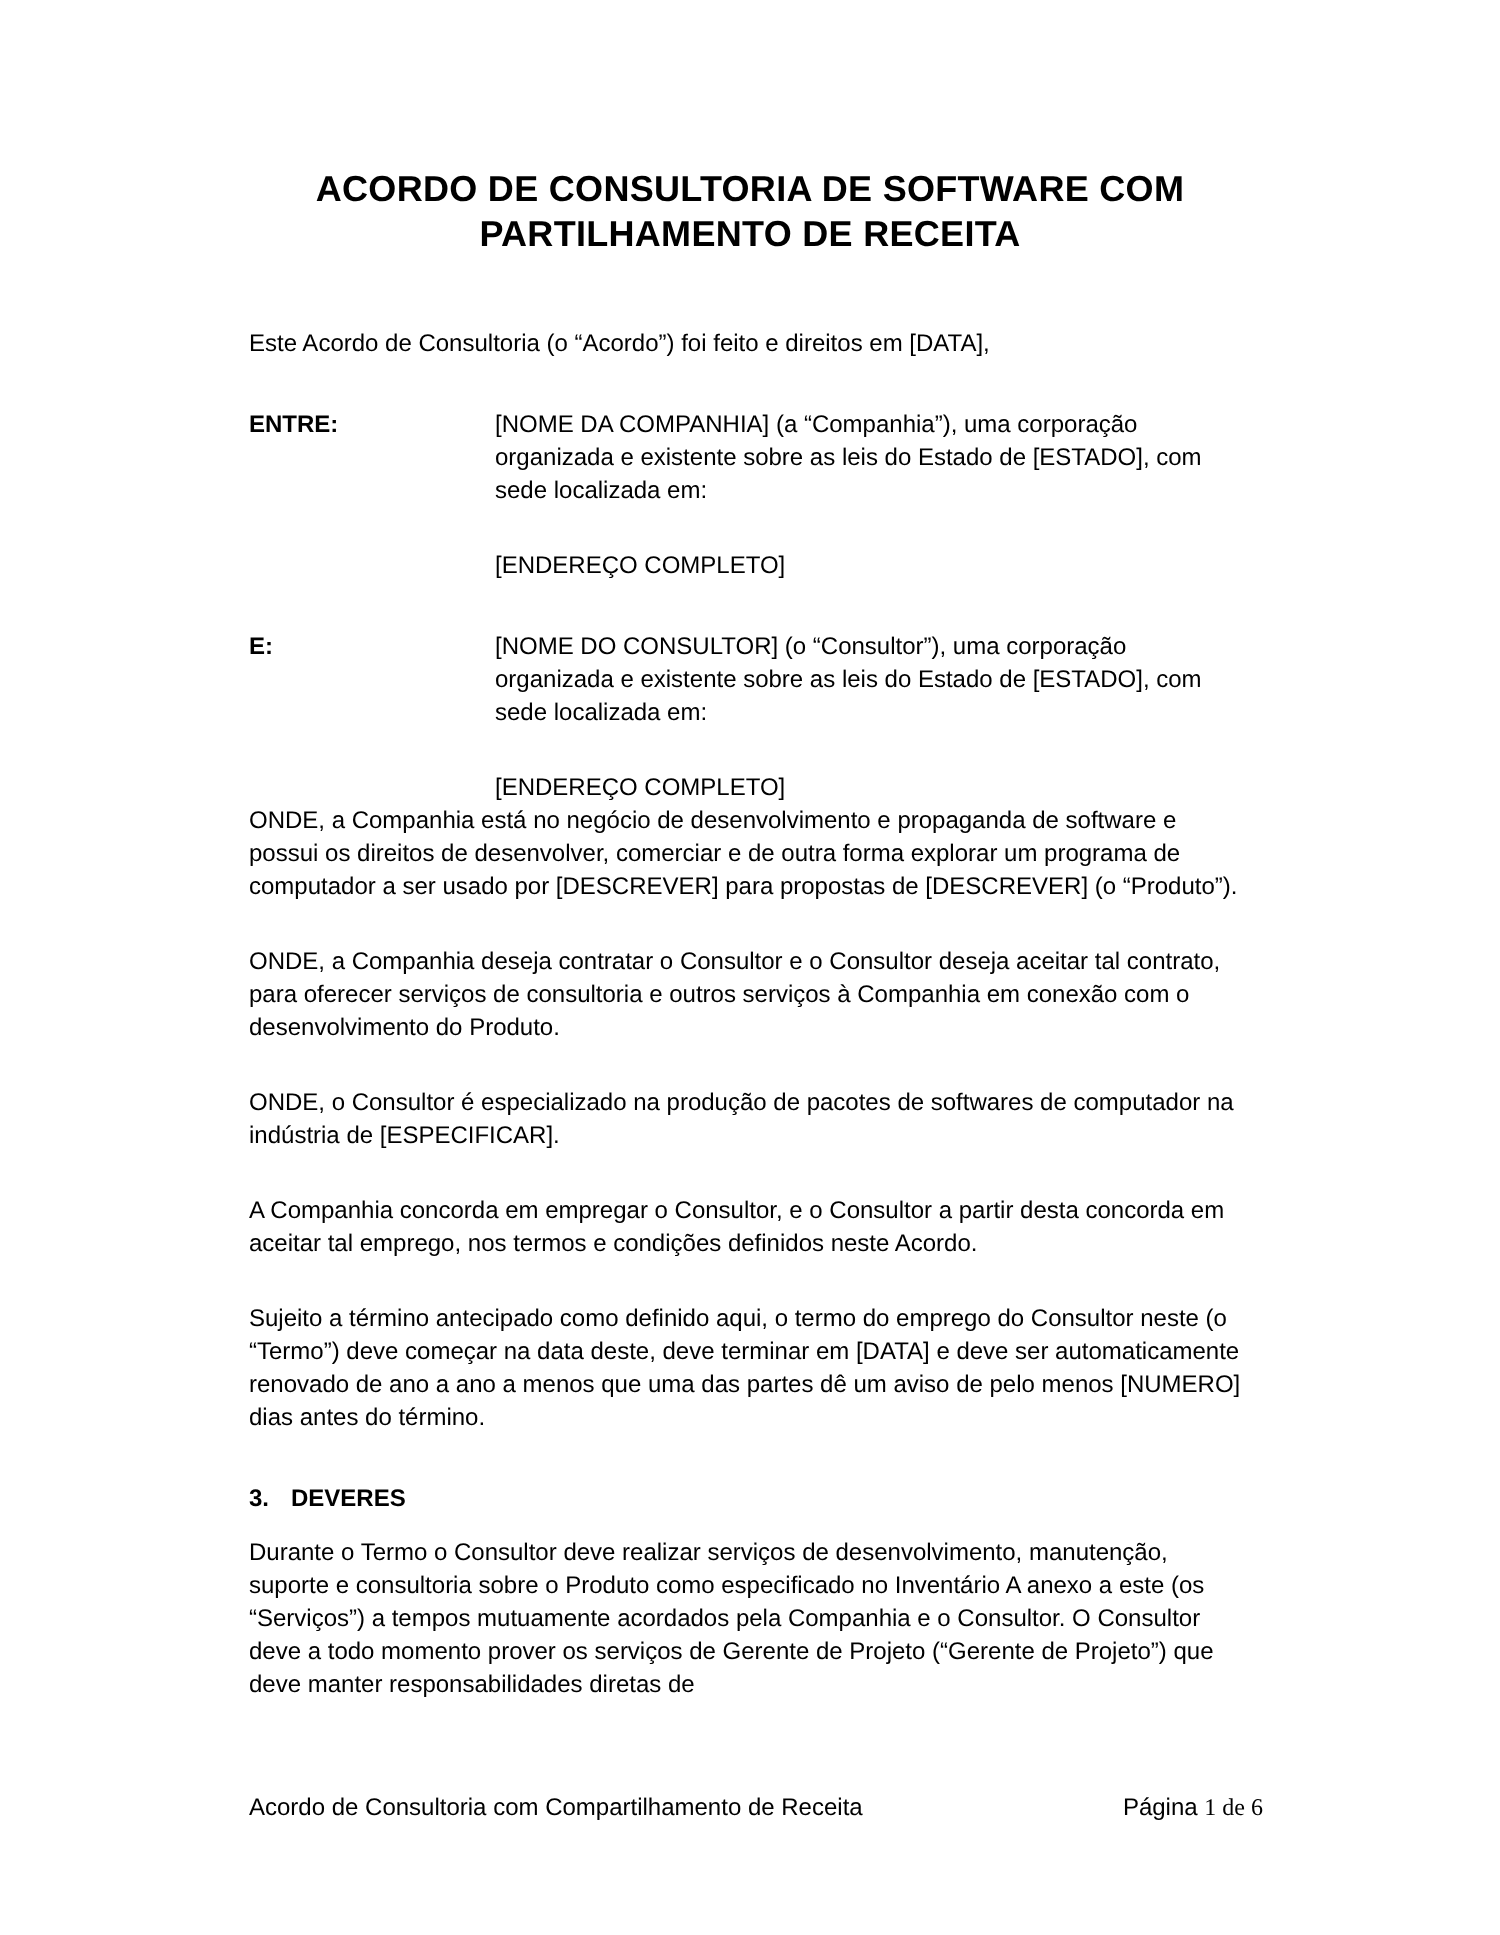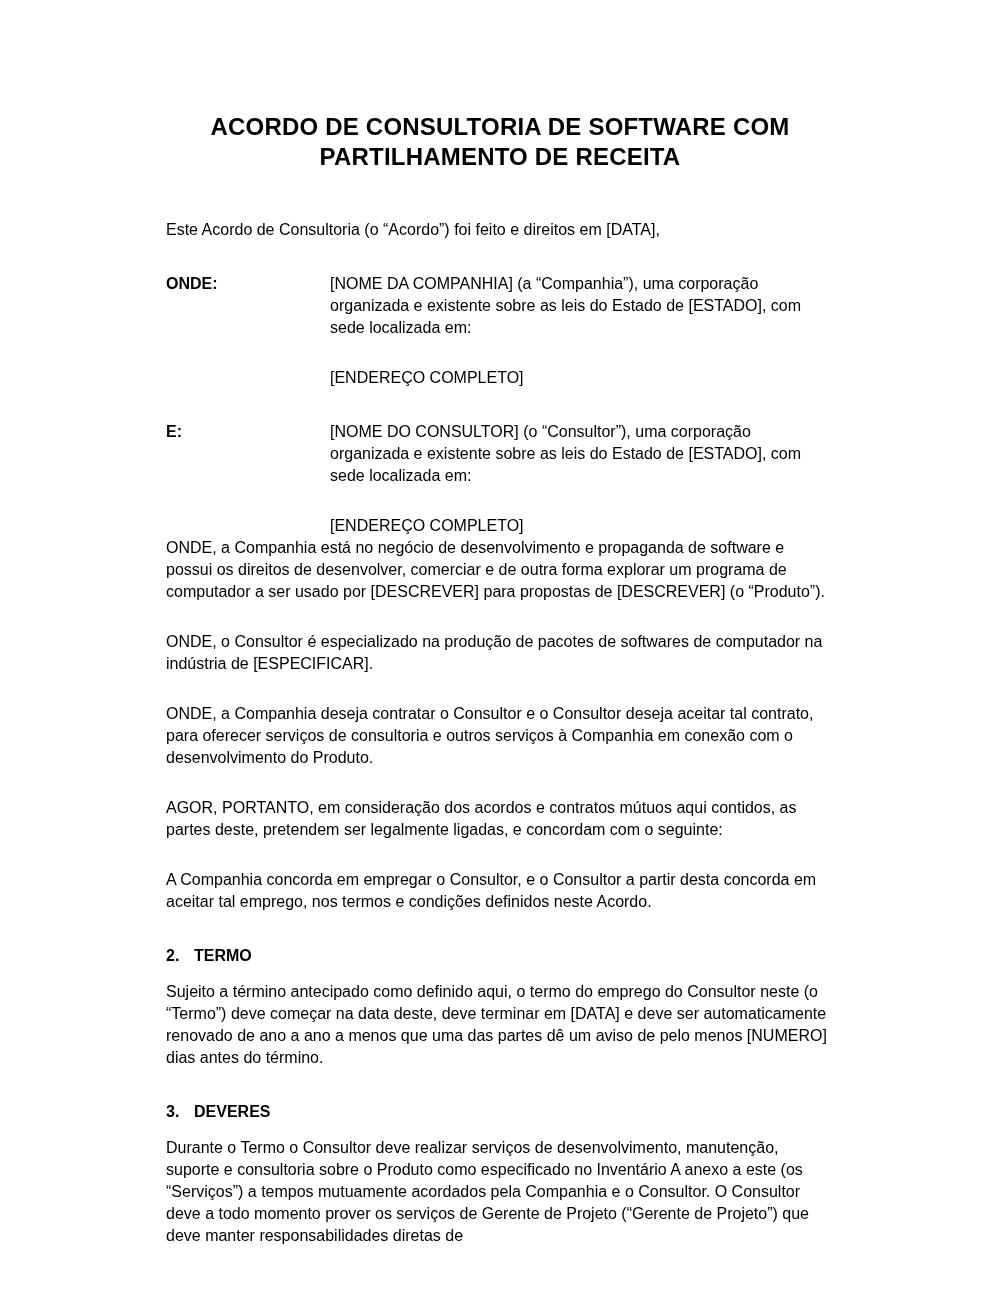--- a/index.html
+++ b/index.html
@@ -76,42 +76,44 @@
 <div class="doc">
 
   <h1 class="title">
     <span class="title-line">ACORDO DE CONSULTORIA DE SOFTWARE COM</span>
     <span class="title-line">PARTILHAMENTO DE RECEITA</span>
   </h1>
 
   <p class="para intro">Este Acordo de Consultoria (o “Acordo”) foi feito e direitos em [DATA],</p>
 
   <div class="party">
-    <div class="party-label">ONDE:</div>
+    <div class="party-label">ENTRE:</div>
     <div class="party-body">
       <p class="para"><span class="bold-run">[NOME DA COMPANHIA]</span><span> (a “Companhia”), uma corporação organizada e existente sobre as leis do Estado de [ESTADO], com sede localizada em:</span></p>
       <p class="para address">[ENDEREÇO COMPLETO]</p>
     </div>
   </div>
 
   <div class="party">
     <div class="party-label">E:</div>
     <div class="party-body">
       <p class="para"><span class="bold-run">[NOME DO CONSULTOR]</span><span> (o “Consultor”), uma corporação organizada e existente sobre as leis do Estado de [ESTADO], com sede localizada em:</span></p>
       <p class="para address">[ENDEREÇO COMPLETO]</p>
     </div>
   </div>
 
   <p class="para">ONDE, a Companhia está no negócio de desenvolvimento e propaganda de software e possui os direitos de desenvolver, comerciar e de outra forma explorar um programa de computador a ser usado por [DESCREVER] para propostas de [DESCREVER] (o “Produto”).</p>
+  <p class="para">ONDE, a Companhia deseja contratar o Consultor e o Consultor deseja aceitar tal contrato, para oferecer serviços de consultoria e outros serviços à Companhia em conexão com o desenvolvimento do Produto.</p>
   <p class="para">ONDE, o Consultor é especializado na produção de pacotes de softwares de computador na indústria de [ESPECIFICAR].</p>
-  <p class="para">ONDE, a Companhia deseja contratar o Consultor e o Consultor deseja aceitar tal contrato, para oferecer serviços de consultoria e outros serviços à Companhia em conexão com o desenvolvimento do Produto.</p>
-  <p class="para">AGOR, PORTANTO, em consideração dos acordos e contratos mútuos aqui contidos, as partes deste, pretendem ser legalmente ligadas, e concordam com o seguinte:</p>
 
   <p class="para">A Companhia concorda em empregar o Consultor, e o Consultor a partir desta concorda em aceitar tal emprego, nos termos e condições definidos neste Acordo.</p>
 
-  <h2 class="heading"><span class="sec-num">2.</span><span>TERMO</span></h2>
   <p class="para">Sujeito a término antecipado como definido aqui, o termo do emprego do Consultor neste (o “Termo”) deve começar na data deste, deve terminar em [DATA] e deve ser automaticamente renovado de ano a ano a menos que uma das partes dê um aviso de pelo menos [NUMERO] dias antes do término.</p>
 
   <h2 class="heading"><span class="sec-num">3.</span><span>DEVERES</span></h2>
   <p class="para">Durante o Termo o Consultor deve realizar serviços de desenvolvimento, manutenção, suporte e consultoria sobre o Produto como especificado no Inventário A anexo a este (os “Serviços”) a tempos mutuamente acordados pela Companhia e o Consultor. O Consultor deve a todo momento prover os serviços de Gerente de Projeto (“Gerente de Projeto”) que deve manter responsabilidades diretas de</p>
 
+  <div class="footer">
+    <span>Acordo de Consultoria com Compartilhamento de Receita</span>
+    <span><span>Página</span> <span class="page-field">1 de 6</span></span>
+  </div>
 
 </div>
 
 </body></html>

